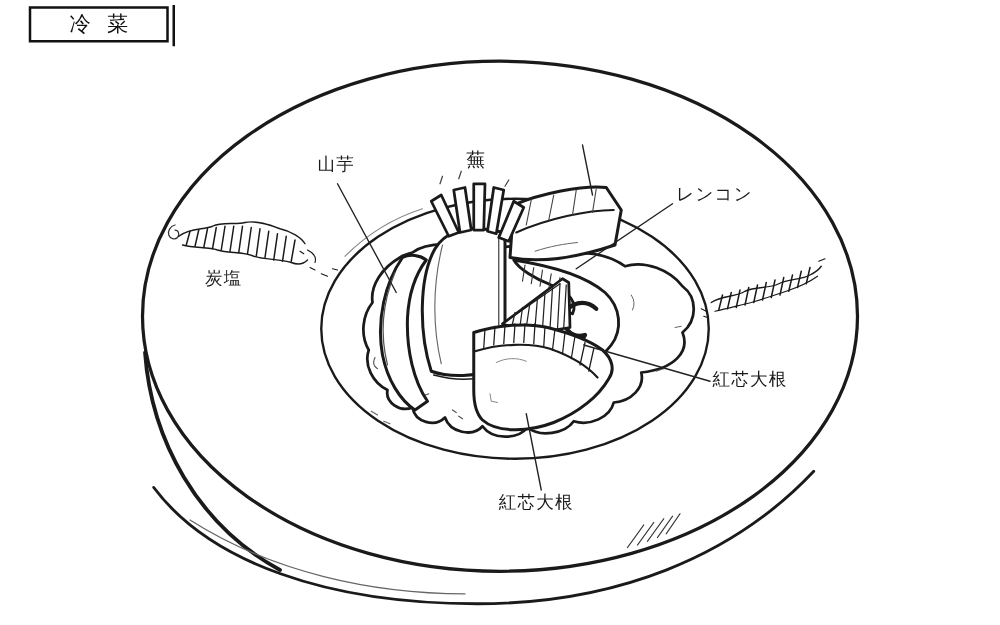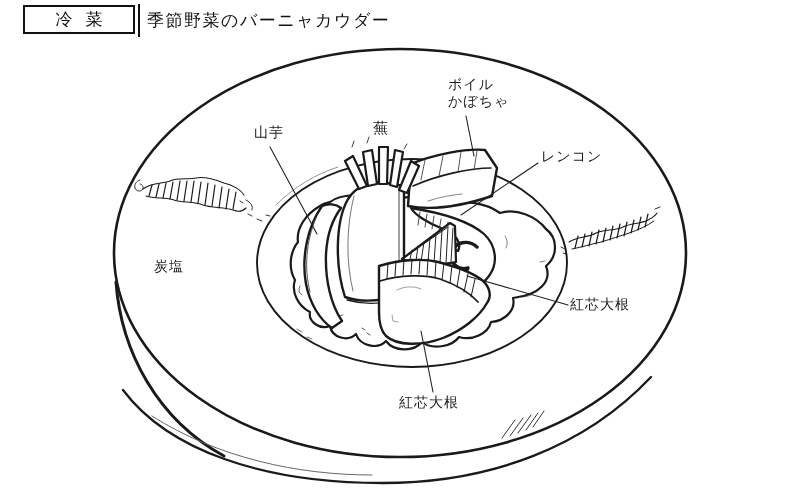--- a/index.html
+++ b/index.html
@@ -17,21 +17,20 @@
 </style>
 </head>
 <body>
 
 <div class="stage">
 
   <div class="cat-box">
     <span>冷菜</span>
   </div>
   <div class="hdr-divider"></div>
-  <div class="dish-title">季節野菜のバーニャカウダー</div>
 
   <svg width="800" height="500" viewBox="0 0 800 500">
     <g fill="none" stroke="#1a1a1a" stroke-linecap="round" stroke-linejoin="round">
 
       <g>
         <ellipse cx="400" cy="253" rx="286" ry="204" fill="#ffffff" stroke-width="2.6"></ellipse>
         <path d="M 116 282 C 121 352 158 420 224 456" stroke-width="3"></path>
         <path d="M 123 390 C 168 450 262 483 382 483 C 492 483 586 446 651 377" stroke-width="2.3"></path>
         <path d="M 152 416 C 218 458 298 475 372 475" stroke-width="1" stroke="#666"></path>
         <path d="M 502 438 L 515 420 M 510 436 L 523 418 M 518 433 L 531 415 M 526 430 L 538 413 M 533 427 L 544 411" stroke-width="1" stroke="#333"></path>
@@ -117,20 +116,18 @@
         <line x1="466" y1="116" x2="474" y2="156"></line>
         <line x1="538" y1="163" x2="461" y2="215"></line>
         <line x1="568" y1="305" x2="467" y2="276"></line>
         <line x1="421" y1="331" x2="433" y2="392"></line>
       </g>
     </g>
   </svg>
 
   <div class="lbl" style="left:254px;top:125px;font-family:Liberation Mono, monospace;">山芋</div>
   <div class="lbl lbl-turnip" style="left:373px;top:120px;">蕪</div>
-  <div class="lbl" style="left:448px;top:76px;">ボイル
-かぼちゃ</div>
   <div class="lbl" style="left:541px;top:148px;">レンコン</div>
-  <div class="lbl" style="left:154px;top:215px;margin-top:43px;">炭塩</div>
+  <div class="lbl" style="left:164px;top:215px;">炭塩</div>
   <div class="lbl" style="left:570px;top:296px;">紅芯大根</div>
   <div class="lbl" style="left:399px;top:394px;">紅芯大根</div>
 
 </div>
 
 </body></html>

